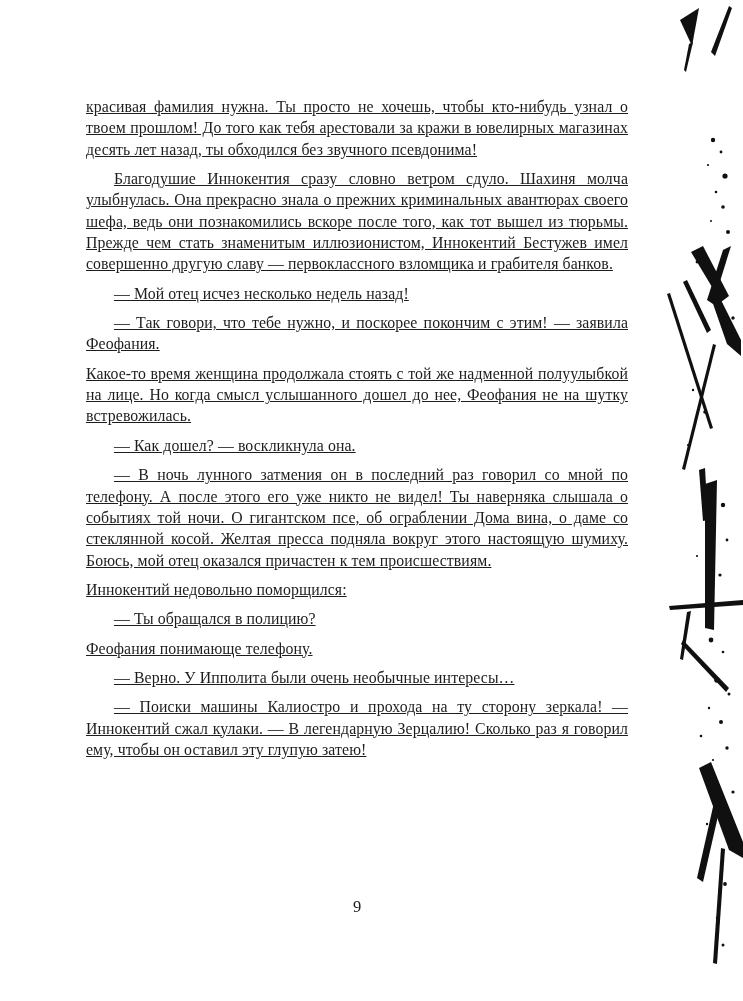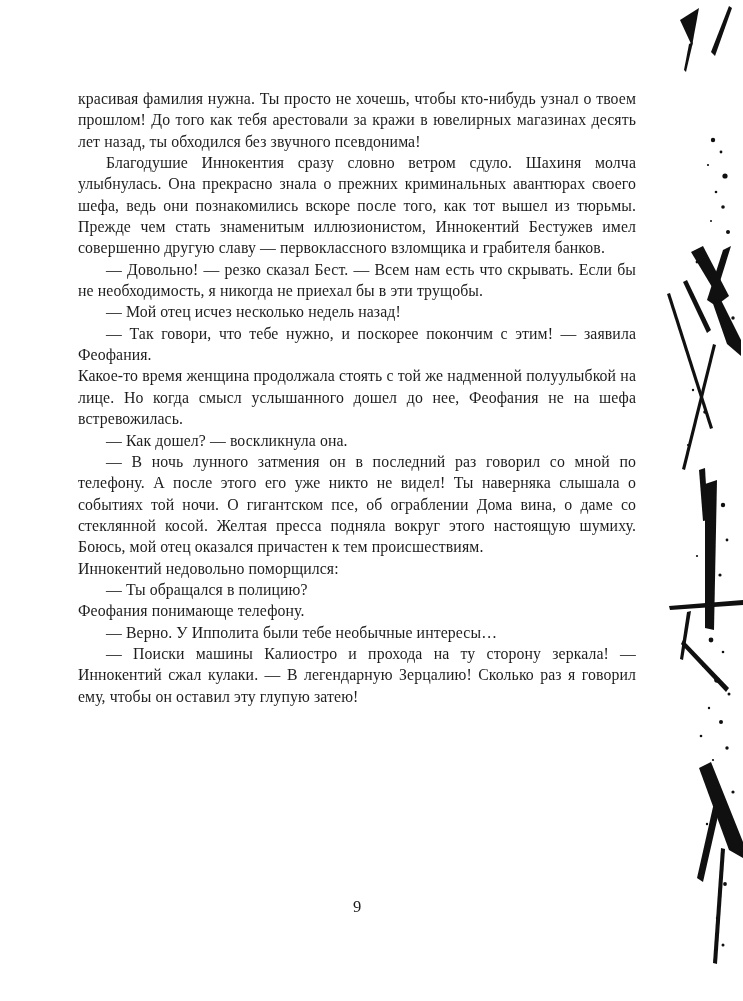--- a/index.html
+++ b/index.html
@@ -13,21 +13,21 @@
   }
   .page{position:absolute;inset:0;}
   .text-block{
     position:absolute;
     left:78px;top:88px;width:558px;
     font-size:15.8px;
     line-height:21.35px;
     text-align:justify;
     letter-spacing:0.1px;
   }
-  .para{margin:0;text-indent:28px;}
+  .para{margin:8px;text-indent:28px;text-decoration:underline;}
   .para.no-indent{text-indent:0;}
   .page-number{
     position:absolute;
     left:78px;width:558px;top:897px;
     text-align:center;
     font-size:16.5px;
   }
   .ink-art{
     position:absolute;top:0;right:0;
     width:90px;height:1001px;
@@ -35,30 +35,29 @@
   }
 </style>
 </head>
 <body>
 
 <div class="page">
 
   <div class="text-block">
       <p class="para no-indent">красивая фамилия нужна. Ты просто не хочешь, чтобы кто-нибудь узнал о твоем прошлом! До того как тебя арестовали за кражи в ювелирных магазинах десять лет назад, ты обходился без звучного псевдонима!</p>
       <p class="para">Благодушие Иннокентия сразу словно ветром сдуло. Шахиня молча улыбнулась. Она прекрасно знала о прежних криминальных авантюрах своего шефа, ведь они познакомились вскоре после того, как тот вышел из тюрьмы. Прежде чем стать знаменитым иллюзионистом, Иннокентий Бестужев имел совершенно другую славу — первоклассного взломщика и грабителя банков.</p>
-      <p class="para">— Довольно! — резко сказал Бест. — Всем нам есть что скрывать. Если бы не необходимость, я никогда не приехал бы в эти трущобы.</p>
       <p class="para">— Мой отец исчез несколько недель назад!</p>
       <p class="para">— Так говори, что тебе нужно, и поскорее покончим с этим! — заявила Феофания.</p>
-      <p class="para no-indent">Какое-то время женщина продолжала стоять с той же надменной полуулыбкой на лице. Но когда смысл услышанного дошел до нее, Феофания не на шефа встревожилась.</p>
+      <p class="para no-indent">Какое-то время женщина продолжала стоять с той же надменной полуулыбкой на лице. Но когда смысл услышанного дошел до нее, Феофания не на шутку встревожилась.</p>
       <p class="para">— Как дошел? — воскликнула она.</p>
       <p class="para">— В ночь лунного затмения он в последний раз говорил со мной по телефону. А после этого его уже никто не видел! Ты наверняка слышала о событиях той ночи. О гигантском псе, об ограблении Дома вина, о даме со стеклянной косой. Желтая пресса подняла вокруг этого настоящую шумиху. Боюсь, мой отец оказался причастен к тем происшествиям.</p>
       <p class="para no-indent">Иннокентий недовольно поморщился:</p>
       <p class="para">— Ты обращался в полицию?</p>
       <p class="para no-indent">Феофания понимающе телефону.</p>
-      <p class="para">— Верно. У Ипполита были тебе необычные интересы…</p>
+      <p class="para">— Верно. У Ипполита были очень необычные интересы…</p>
       <p class="para">— Поиски машины Калиостро и прохода на ту сторону зеркала! — Иннокентий сжал кулаки. — В легендарную Зерцалию! Сколько раз я говорил ему, чтобы он оставил эту глупую затею!</p>
     </div>
 
   <div class="page-number">9</div>
 
   <svg class="ink-art" viewBox="0 0 90 1001" xmlns="http://www.w3.org/2000/svg" aria-hidden="true">
     <g fill="#101010" stroke="none">
 
       <polygon points="27,20 46,8 39,46"></polygon>
       <polygon points="36,44 40,42 33,72 31,70"></polygon>

